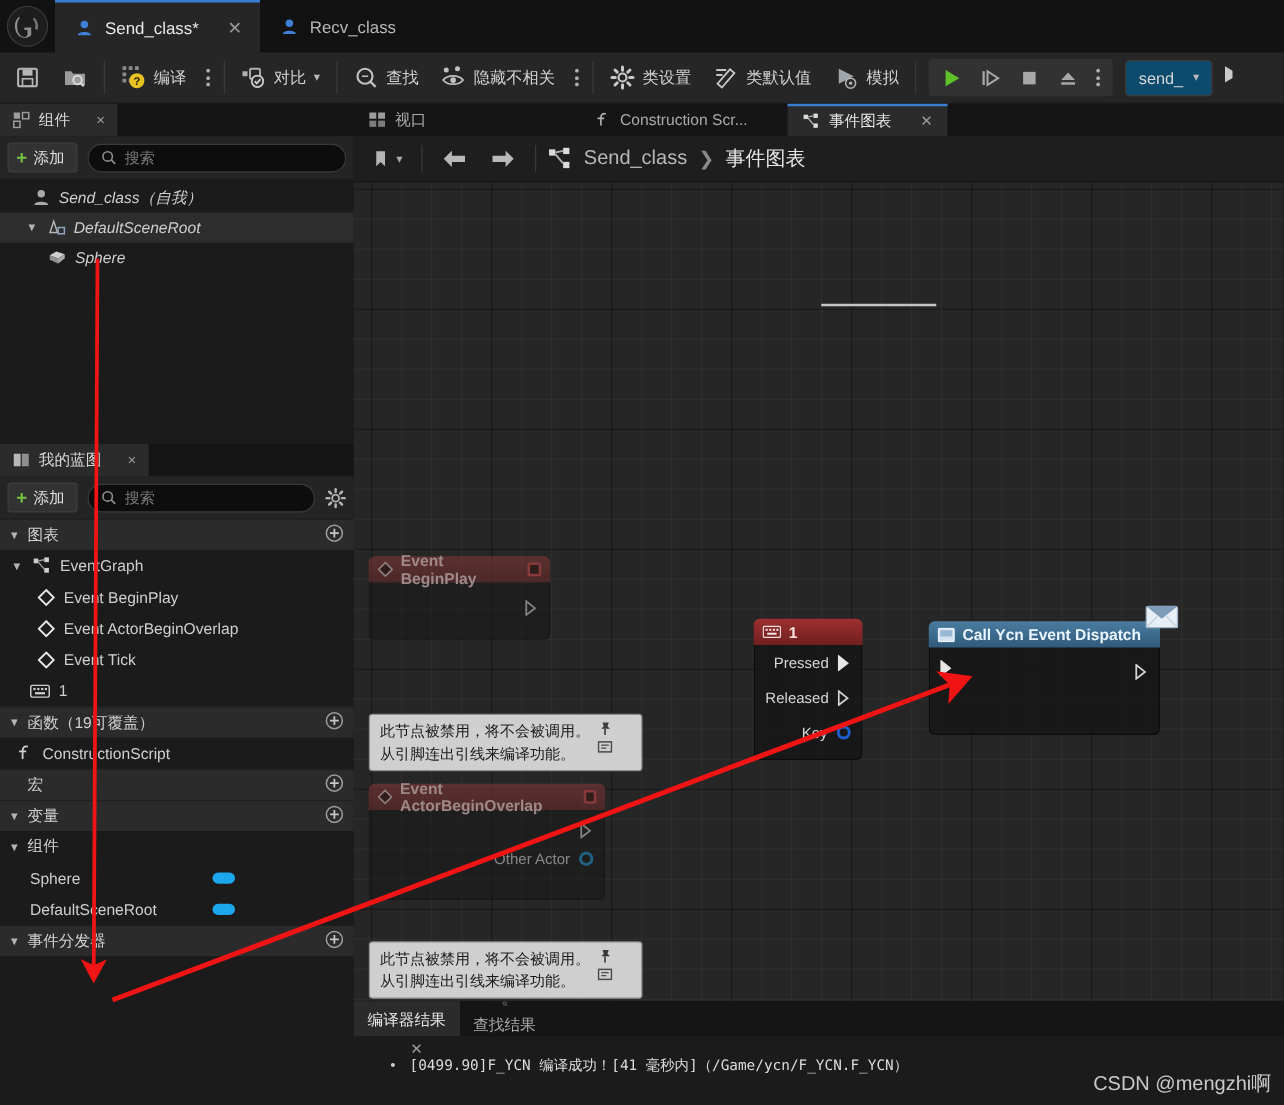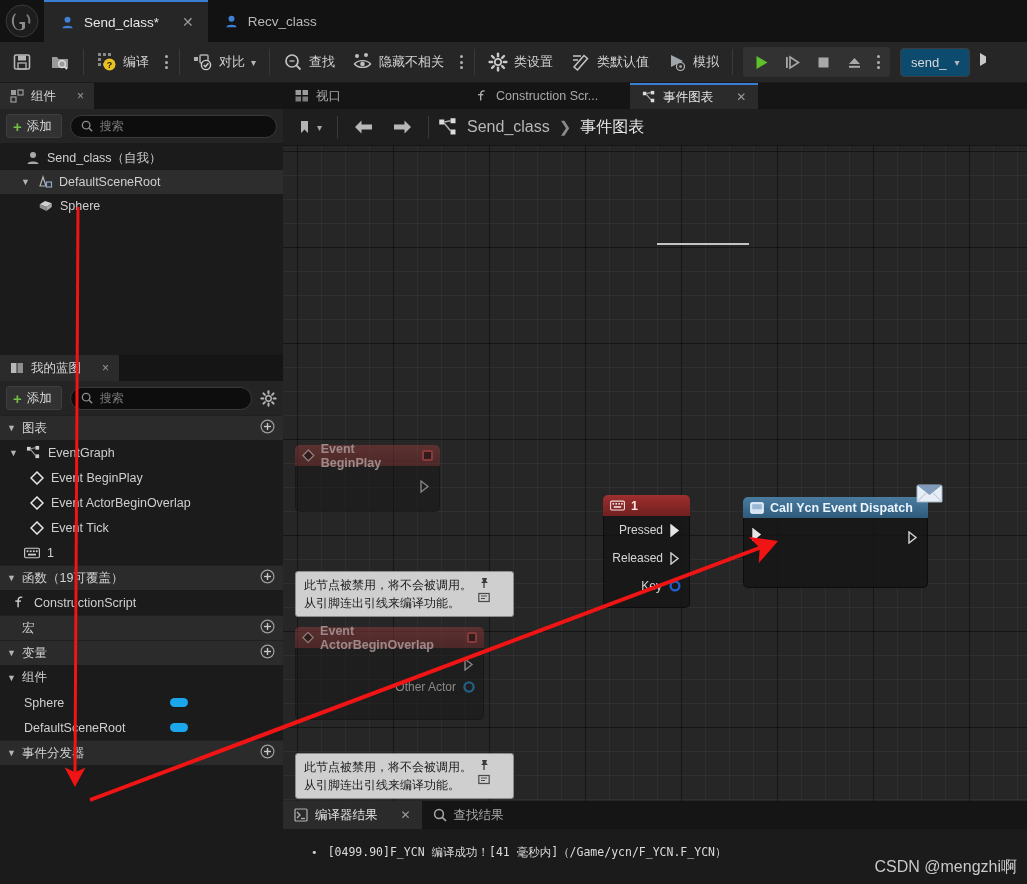--- a/index.html
+++ b/index.html
@@ -89,21 +89,21 @@
     padding:0 9px 0 6px; font-size:12.5px; color:#dedede;
   }
   .add-btn .plus { color:#73c043; font-size:15px; line-height:1; font-weight:bold; }
   .searchbox {
     flex:1; height:23px; background:#0d0d0d; border:1px solid #3a3a3a;
     border-radius:12px; display:flex; align-items:center; gap:7px;
     padding:0 10px; font-size:12px; color:#7a7a7a;
   }
   .gear-std { width:17px; height:17px; flex:0 0 auto; }
 
-  .tree { padding-top:3px; font-size:12.5px; }
+  .tree { padding-top:3px; font-size:12.5px;font-style:italic; }
   .trow {
     height:24px; display:flex; align-items:center; gap:6px; padding-left:8px;
     color:#cfcfcf; white-space:nowrap;
   }
   .trow.sel { background:#2d2d2d; }
   .trow .caret {
     width:11px; display:inline-block; color:#b4b4b4; font-size:9px; text-align:center;
   }
   .trow .ico { width:16px; height:16px; flex:0 0 auto; }
 
@@ -202,21 +202,21 @@
   .wire { position:absolute; left:0; top:0; width:744px; height:675px; pointer-events:none; }
 
   
   .bottompanel {
     position:absolute; left:283px; top:801px; width:744px; height:83px;
     background:#1b1b1b;
   }
   .bp-tabbar { height:28px; background:#151515; display:flex; align-items:stretch; }
   .bp-tab {
     display:flex; align-items:center; gap:7px; padding:0 11px;
-    font-size:12.5px; color:#a9a9a9;
+    font-size:12.5px; color:#a9a9a9;flex-direction:column;
   }
   .bp-tab.active { background:#2b2b2b; color:#e6e6e6; }
   .bp-tab .px { margin-left:16px; color:#9c9c9c; font-size:12px; }
   .bp-body { padding:16px 0 0 28px; }
   .logline {
     display:flex; align-items:baseline; gap:10px;
     font-family:"DejaVu Sans Mono","Liberation Mono",monospace;
     font-size:11.5px; color:#dcdcdc;
   }
   .logline .bullet { color:#cfcfcf; font-size:11px; }

